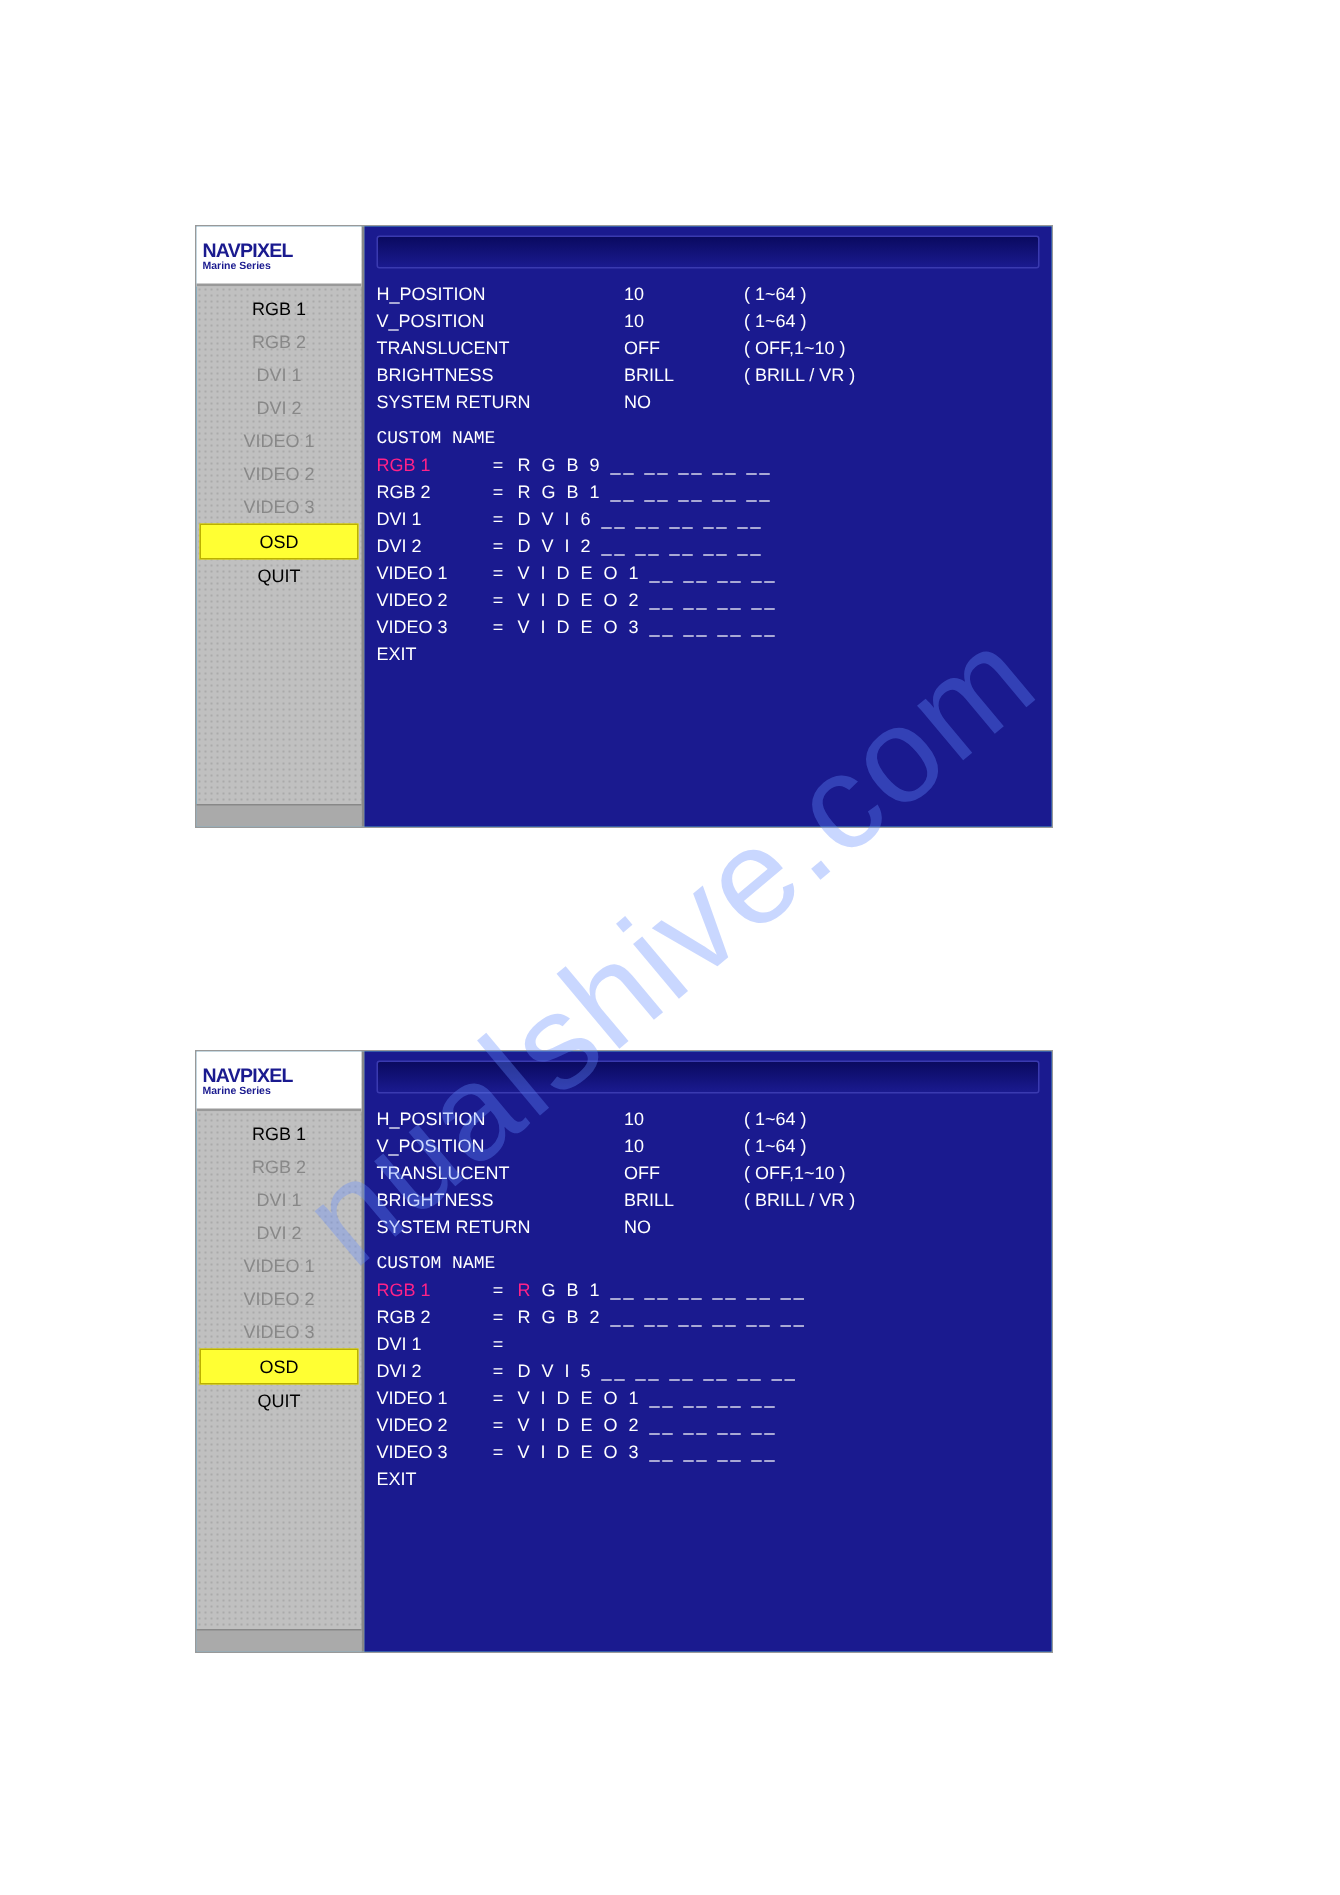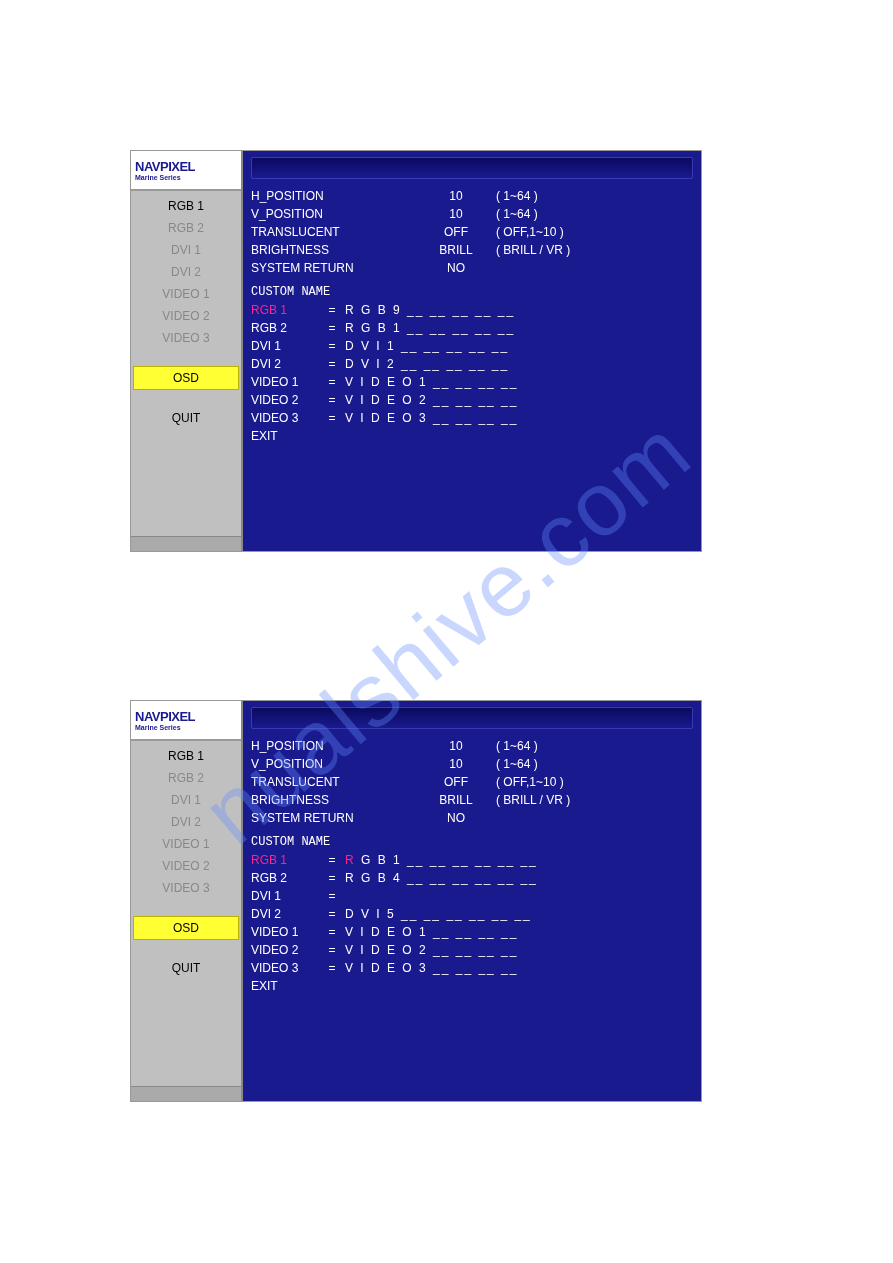--- a/index.html
+++ b/index.html
@@ -56,42 +56,42 @@
   padding: 4px 8px;
   font-size: 12px;
   text-align: center;
   color: #888;
 }
 .menu-item.active { color: #000; }
 .menu-item.selected {
   background: #ffff33;
   color: #000;
   border: 1px solid #bbb000;
-  margin: 17px 2px;
+  margin: 0 2px;
 }
 .content {
   flex: 1;
   background: #1a1a8f;
   color: #fff;
   padding: 6px 8px;
   font-size: 12px;
 }
 .header-bar {
   height: 20px;
   background: linear-gradient(#0a0a60, #1a1a8f);
   border: 1px solid #3a3ab0;
   border-radius: 2px;
   margin-bottom: 8px;
 }
 .row {
   display: flex;
   padding: 2px 0;
 }
 .col1 { width: 165px; }
-.col2 { width: 80px; text-align: center; }
+.col2 { width: 80px; text-align: left; }
 .col3 { flex: 1; }
 .section-title { padding: 8px 0 2px 0; font-family: Liberation Mono, monospace; }
 .custom-row {
   display: flex;
   padding: 2px 0;
   gap: 6px;
 }
 .custom-label { width: 68px; }
 .custom-eq { width: 14px; text-align: center; }
 .custom-val { flex: 1; letter-spacing: 2px; }
@@ -172,21 +172,21 @@
         <div class="custom-val">R G B 9 __ __ __ __ __</div>
       </div>
     <div class="custom-row">
         <div class="custom-label">RGB 2</div>
         <div class="custom-eq">=</div>
         <div class="custom-val">R G B 1 __ __ __ __ __</div>
       </div>
     <div class="custom-row">
         <div class="custom-label">DVI 1</div>
         <div class="custom-eq">=</div>
-        <div class="custom-val">D V I 1 __ __ __ __ __</div>
+        <div class="custom-val">D V I 6 __ __ __ __ __</div>
       </div>
     <div class="custom-row">
         <div class="custom-label">DVI 2</div>
         <div class="custom-eq">=</div>
         <div class="custom-val">D V I 2 __ __ __ __ __</div>
       </div>
     <div class="custom-row">
         <div class="custom-label">VIDEO 1</div>
         <div class="custom-eq">=</div>
         <div class="custom-val">V I D E O 1 __ __ __ __</div>
@@ -255,21 +255,21 @@
       </div>
     <div class="section-title">CUSTOM NAME</div>
     <div class="custom-row">
         <div class="custom-label highlight-red">RGB 1</div>
         <div class="custom-eq">=</div>
         <div class="custom-val"><span class="highlight-red">R</span><span> G B 1 __ __ __ __ __ __</span></div>
       </div>
     <div class="custom-row">
         <div class="custom-label">RGB 2</div>
         <div class="custom-eq">=</div>
-        <div class="custom-val">R G B 4 __ __ __ __ __ __</div>
+        <div class="custom-val">R G B 2 __ __ __ __ __ __</div>
       </div>
     <div class="custom-row">
         <div class="custom-label">DVI 1</div>
         <div class="custom-eq">=</div>
       </div>
     <div class="custom-row">
         <div class="custom-label">DVI 2</div>
         <div class="custom-eq">=</div>
         <div class="custom-val">D V I 5 __ __ __ __ __ __</div>
       </div>

